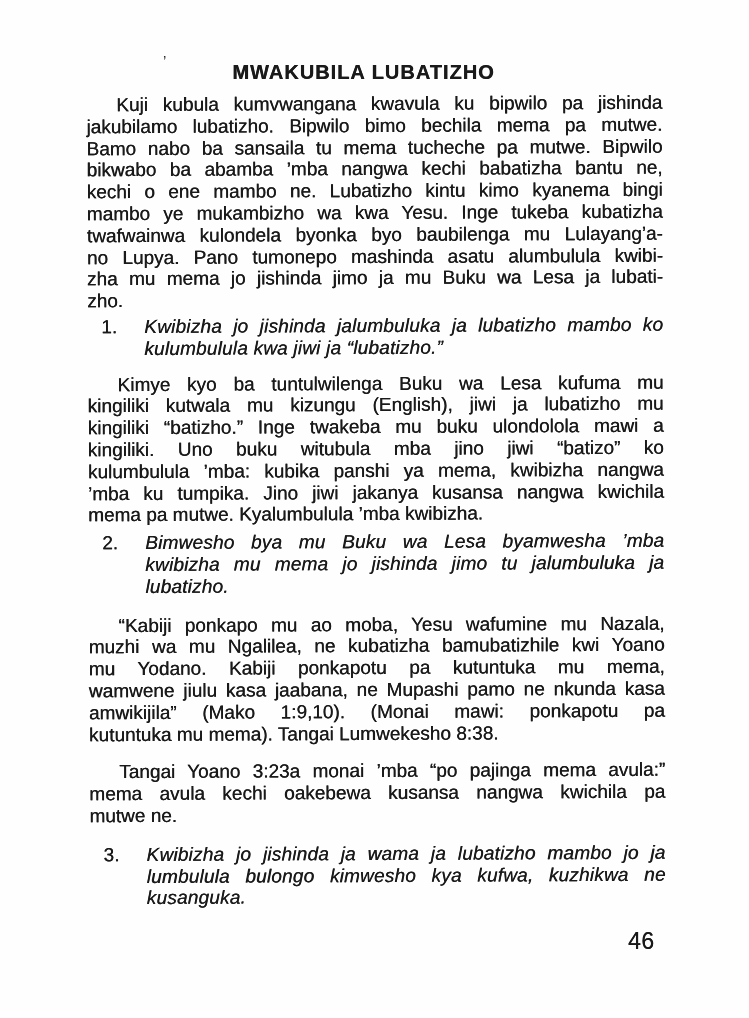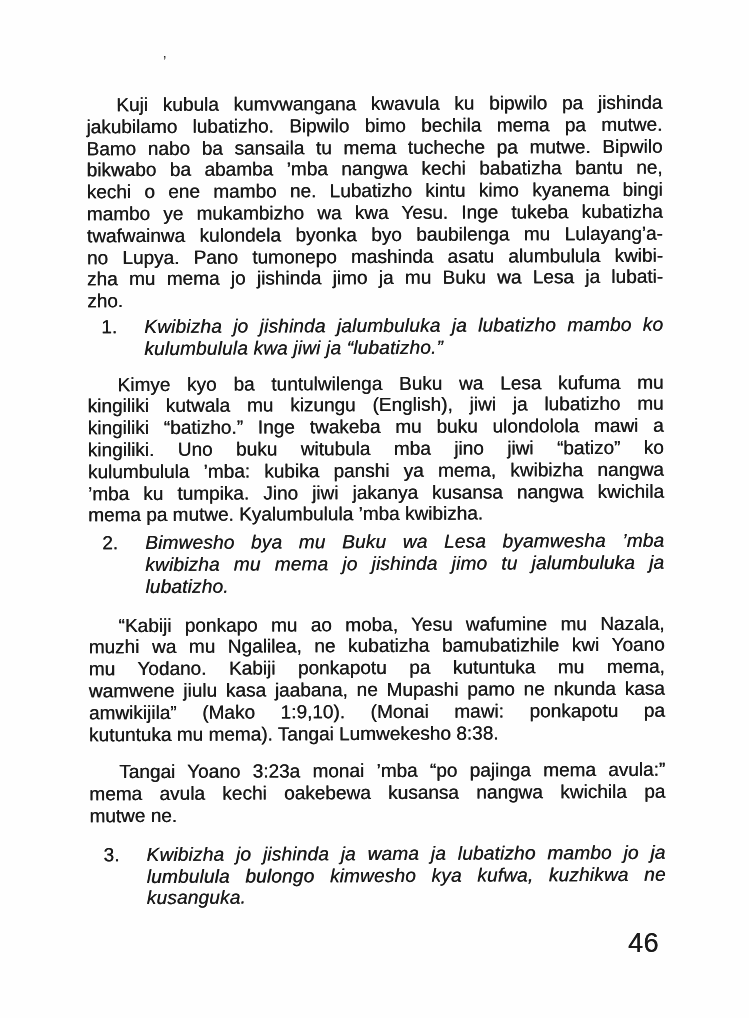--- a/index.html
+++ b/index.html
@@ -74,32 +74,33 @@
   .mt-item1 { margin-top: 4px; }
   .mt-para2 { margin-top: 14px; }
   .mt-item2 { margin-top: 6px; }
   .mt-para3 { margin-top: 17px; }
   .mt-para4 { margin-top: 16px; }
   .mt-item3 { margin-top: 17px; }
   .page-number {
     position: absolute;
     top: 928px;
     left: 628px;
-    font-size: 27px;
+    font-size: 23px;
     letter-spacing: 0.5px;
     text-shadow: 0.3px 0 0 currentColor;
   }
 </style>
 </head>
 <body>
 
 <div class="sheet">
 
   <span class="scan-artifact" data-bind="page.scan_artifact">’</span>
 
+  <h1 class="title" data-bind="page.title">MWAKUBILA LUBATIZHO</h1>
 
   <div class="body">
 
     <div class="block para" data-bind-list="body.paragraph1.lines">
         <div class="line">Kuji kubula kumvwangana kwavula ku bipwilo pa jishinda</div>
         <div class="line">jakubilamo lubatizho. Bipwilo bimo bechila mema pa mutwe.</div>
         <div class="line">Bamo nabo ba sansaila tu mema tucheche pa mutwe. Bipwilo</div>
         <div class="line">bikwabo ba abamba ’mba nangwa kechi babatizha bantu ne,</div>
         <div class="line">kechi o ene mambo ne. Lubatizho kintu kimo kyanema bingi</div>
         <div class="line">mambo ye mukambizho wa kwa Yesu. Inge tukeba kubatizha</div>

